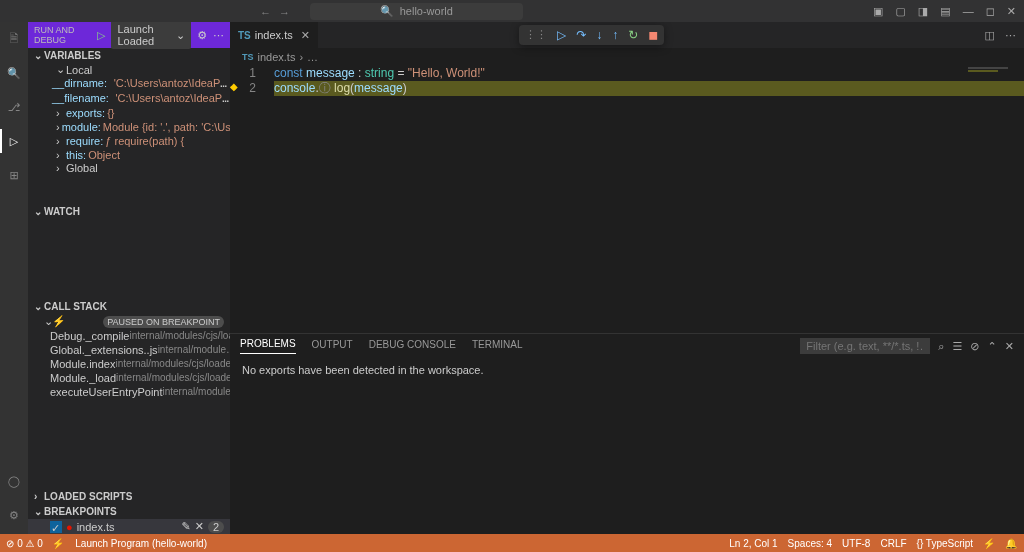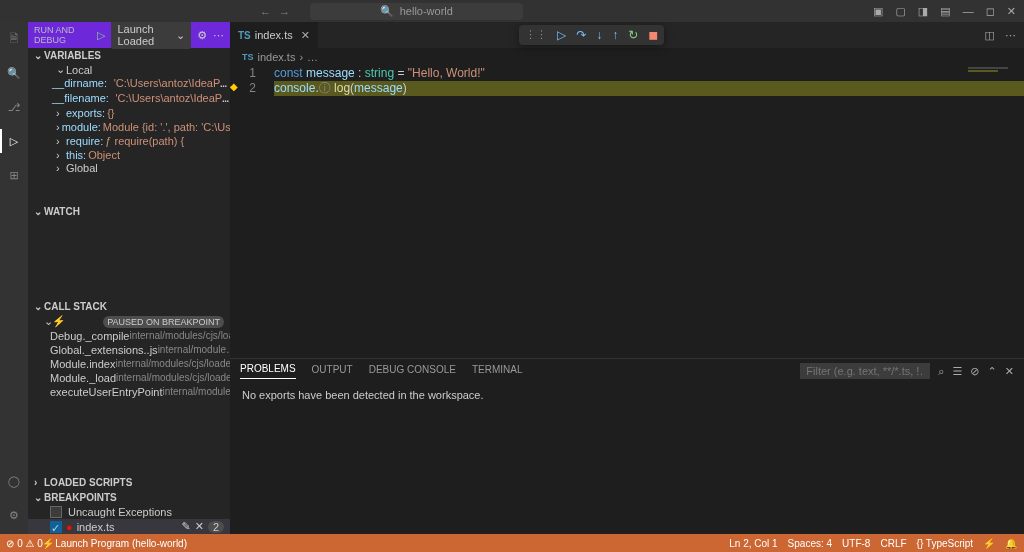--- a/index.html
+++ b/index.html
@@ -57,21 +57,21 @@
 .code-lines .line { height: 15px; line-height: 15px; white-space: pre; }
 .code-lines .line.hl { background: #5a5a1f; width: 910px; }
 .tok-kw { color: #569cd6; }
 .tok-var { color: #9cdcfe; }
 .tok-type { color: #4ec9b0; }
 .tok-str { color: #ce9178; }
 .tok-fn { color: #dcdcaa; }
 .tok-obj { color: #9cdcfe; }
 .minimap { position: absolute; right: 0; top: 0; width: 60px; height: 20px; }
 .mm-line { height:2px; background:#444; margin:1px 0 1px 4px;}
-.panel { height: 176px; border-top: 1px solid #333; display: flex; flex-direction: column; }
+.panel { height: 201px; border-top: 1px solid #333; display: flex; flex-direction: column; }
 .panel-tabs { height: 24px; display: flex; align-items: center; padding: 0 10px; gap: 16px; }
 .panel-tab { text-transform: uppercase; font-size: 10px; color: #999; padding-bottom: 4px; cursor: pointer;}
 .panel-tab.active { color: #fff; border-bottom: 1px solid #fff; }
 .panel-right { margin-left: auto; display: flex; align-items: center; gap: 8px; color: #aaa; }
 .filter-input { background: #3c3c3c; border: none; color: #ccc; padding: 2px 6px; width: 130px; font-size: 11px; }
 .panel-body { padding: 6px 12px; color: #ccc; }
 .statusbar { height: 18px; background: #cc6633; color: #fff; display: flex; align-items: center; font-size: 10px; padding: 0 6px; gap: 10px; }
 .statusbar .right { margin-left: auto; display: flex; gap: 10px; }
 .dim { color:#888;}
 </style>
@@ -201,24 +201,20 @@
       </div>
 
     <div style="flex:1"></div>
     <div class="section-header">
         <span class="chev">›</span>
         <span>Loaded Scripts</span>
       </div>
     <div class="section-header">
         <span class="chev">⌄</span>
         <span>Breakpoints</span>
-      </div>
-    <div class="bp-row">
-        <span class="bp-check"></span>
-        <span>Uncaught Exceptions</span>
       </div>
     <div class="bp-file">
       <span class="bp-check on">✓</span>
       <span class="bp-dot">●</span>
       <span>index.ts</span>
       <span style="margin-left:auto">✎</span>
       <span>✕</span>
       <span style="background:#4d4d4d;border-radius:8px;padding:0 5px">2</span>
     </div>
   </div>
@@ -279,21 +275,21 @@
           <span>⌃</span>
           <span>✕</span>
         </div>
       </div>
       <div class="panel-body">No exports have been detected in the workspace.</div>
     </div>
   </div>
 </div>
 
 <div class="statusbar">
-  <div id="status-left" style="display:flex;">
+  <div id="status-left" style="display:flex;gap:10px">
       <span>⊘ 0 ⚠ 0</span>
       <span>⚡</span>
       <span>Launch Program (hello-world)</span>
     </div>
   <div class="right" id="status-right">
       <span>Ln 2, Col 1</span>
       <span>Spaces: 4</span>
       <span>UTF-8</span>
       <span>CRLF</span>
       <span>{} TypeScript</span>

